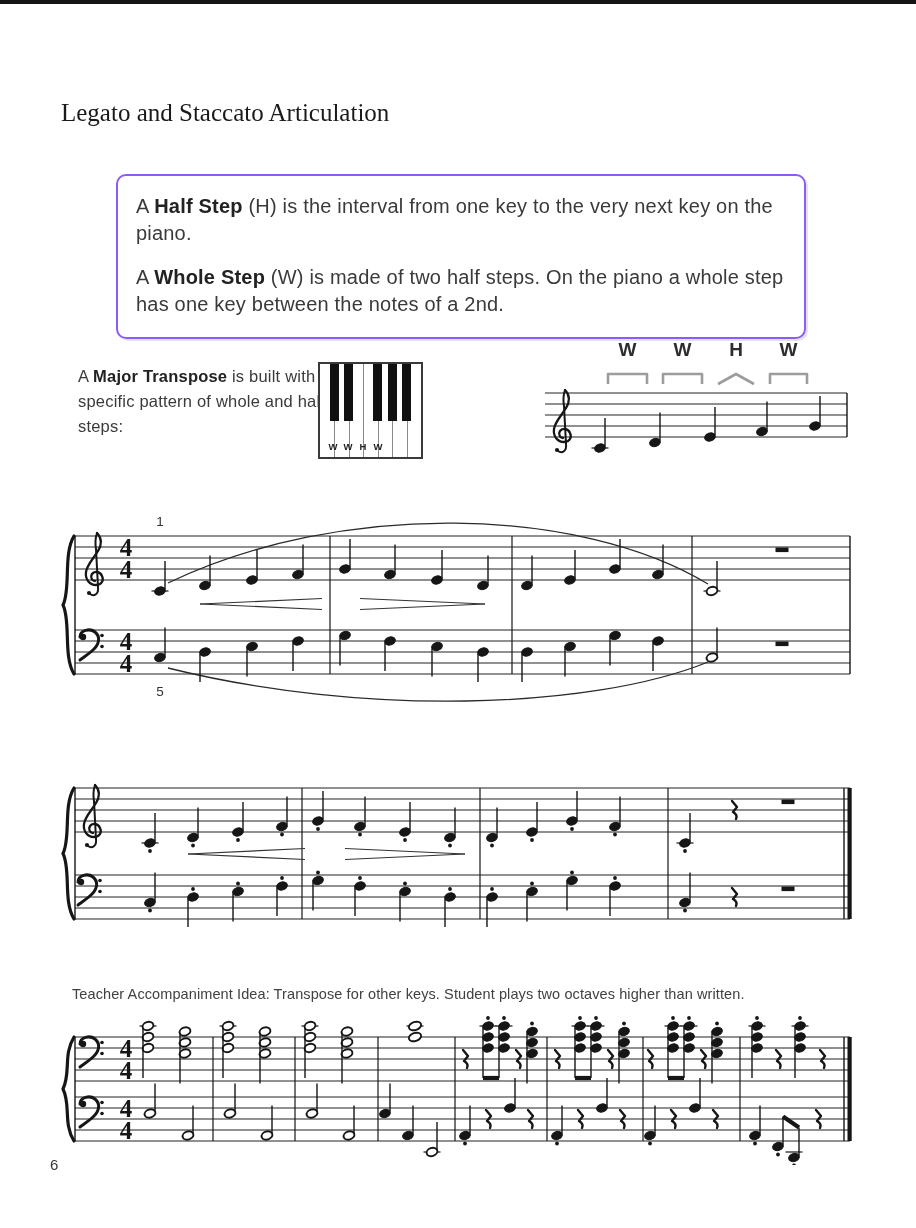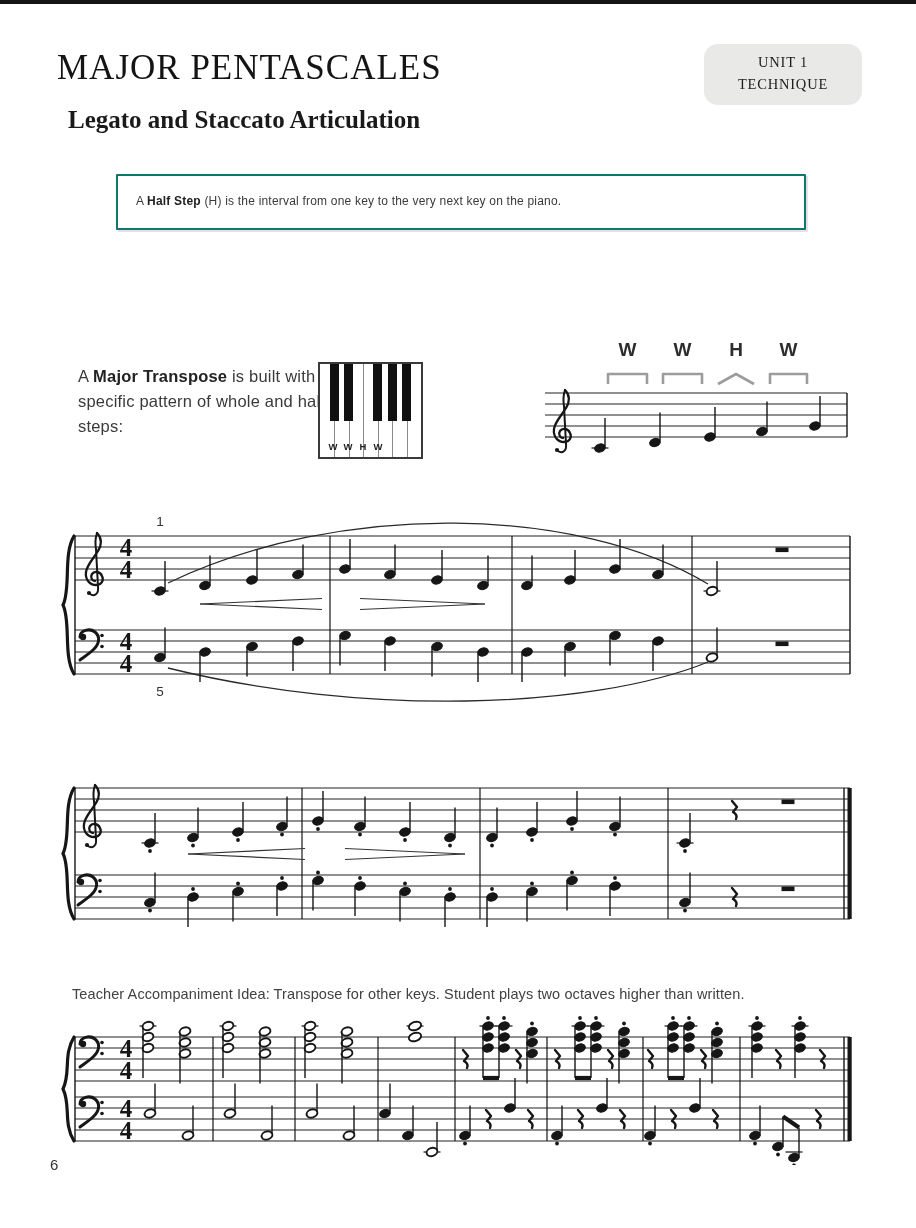--- a/index.html
+++ b/index.html
@@ -8,22 +8,22 @@
   .scan-top{position:absolute;left:0;top:0;width:916px;height:4px;background:#141414;}
   .title{position:absolute;left:57px;top:48px;font-family:"Liberation Serif",serif;
          font-size:35px;letter-spacing:1px;color:#141414;font-weight:500;}
   .subtitle{position:absolute;left:57px;top:95px;font-family:"Liberation Serif",serif;
          font-size:25px;color:#1a1a1a;font-weight:400;}
   .badge{position:absolute;left:704px;top:44px;width:158px;padding:8px 0 9px;
          background:#e9e9e8;border-radius:14px;text-align:center;
          font-family:"Liberation Serif",serif;font-size:14.5px;letter-spacing:.8px;
          color:#1d1d1d;line-height:1.5;}
   .info-box{position:absolute;left:116px;top:174px;width:690px;box-sizing:border-box;
-         border:2px solid #0f766e;border-radius:1px;padding:17px 18px 19px;
-         font-size:12px;color:#3a3a3a;letter-spacing:.2px;line-height:1.35;
+         border:2px solid #8b5cf6;border-radius:10px;padding:17px 18px 19px;
+         font-size:20px;color:#3a3a3a;letter-spacing:.2px;line-height:1.35;
          box-shadow:2px 2px 0 #e3e3e3;}
   .info-box p{margin:0;}
   .info-box p + p{margin-top:17px;}
   .info-box b, .desc b{color:#222;}
   .desc{position:absolute;left:78px;top:364px;width:256px;font-size:16.5px;
          color:#3a3a3a;line-height:1.5;letter-spacing:.2px;}
   .keyboard{position:absolute;left:318px;top:362px;width:105px;height:97px;box-sizing:border-box;
          border:2px solid #3a3a3a;background:#fff;}
   .keyboard .wk{position:absolute;top:0;bottom:0;border-right:1px solid #8a8a8a;}
   .keyboard .bk{position:absolute;top:0;width:9px;height:57px;background:#111;}
@@ -32,30 +32,26 @@
   .music{position:absolute;}
   .teacher-note{position:absolute;left:72px;top:986px;font-size:14.5px;color:#414141;letter-spacing:.1px;}
   .page-number{position:absolute;left:50px;top:1156px;font-size:15px;color:#333;}
 </style>
 </head>
 <body>
 
 <div class="page">
   <div class="scan-top"></div>
 
-  <h1 class="title" style="margin:0;font-size:35px;">MAJOR PENTASCALES</h1>
-  <h2 class="subtitle" style="margin:11px;font-weight:700;">Legato and Staccato Articulation</h2>
-
-  <div class="badge">
-    <div>UNIT 1</div>
-    <div>TECHNIQUE</div>
-  </div>
+  <h2 class="subtitle" style="margin:4px;font-weight:400;">Legato and Staccato Articulation</h2>
+
 
   <div class="info-box">
     <p><span>A </span><b>Half Step</b><span> (H) is the interval from one key to the very next key on the piano.</span></p>
+    <p><span>A </span><b>Whole Step</b><span> (W) is made of two half steps. On the piano a whole step has one key between the notes of a 2nd.</span></p>
   </div>
 
   <p class="desc" style="margin:0;"><span>A </span><b>Major Transpose</b><span> is built with a specific pattern of whole and half steps:</span></p>
 
   <div class="keyboard" id="keyboard">
       <div class="wk" style="left: 0px; width: 14.4286px;"></div>
       <div class="wk" style="left: 14.4286px; width: 14.4286px;"></div>
       <div class="wk" style="left: 28.8571px; width: 14.4286px;"></div>
       <div class="wk" style="left: 43.2857px; width: 14.4286px;"></div>
       <div class="wk" style="left: 57.7143px; width: 14.4286px;"></div>

